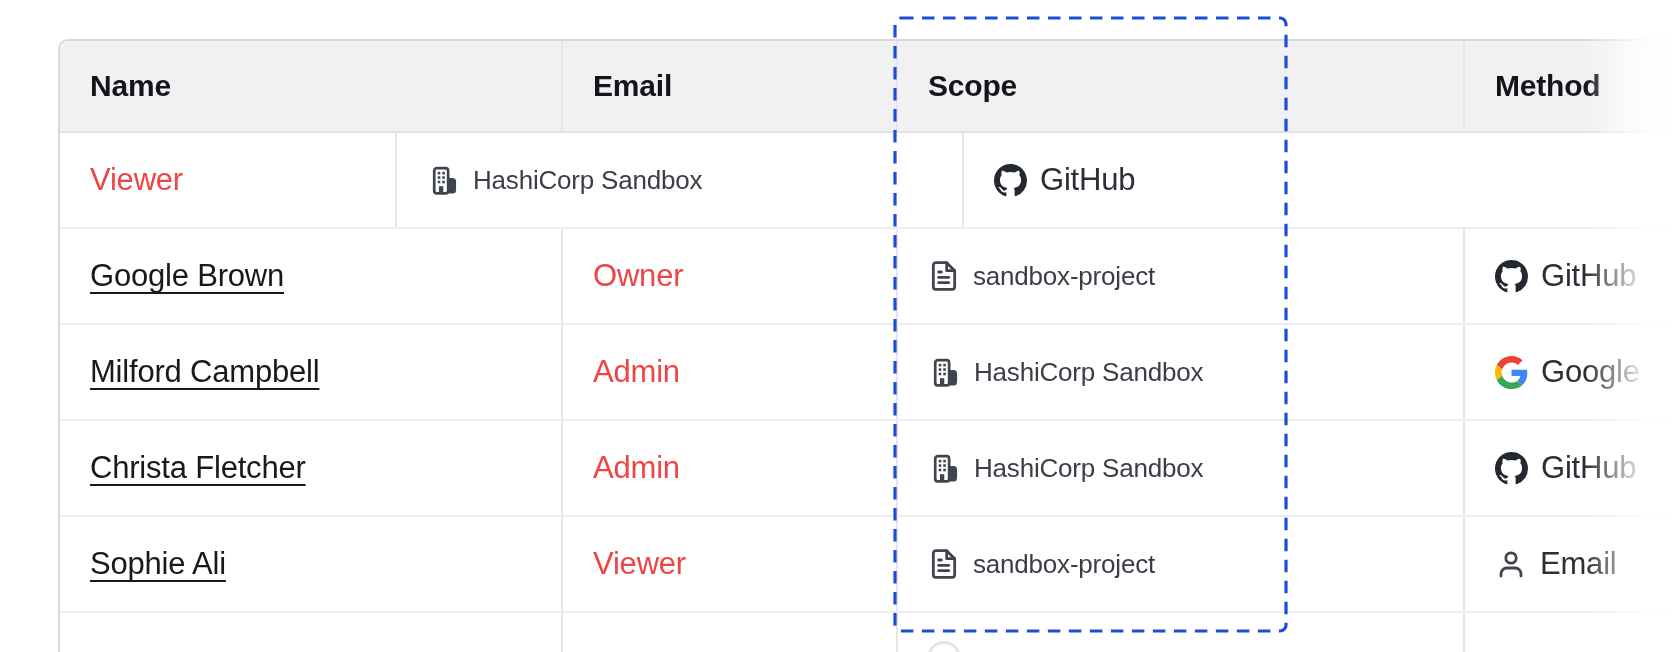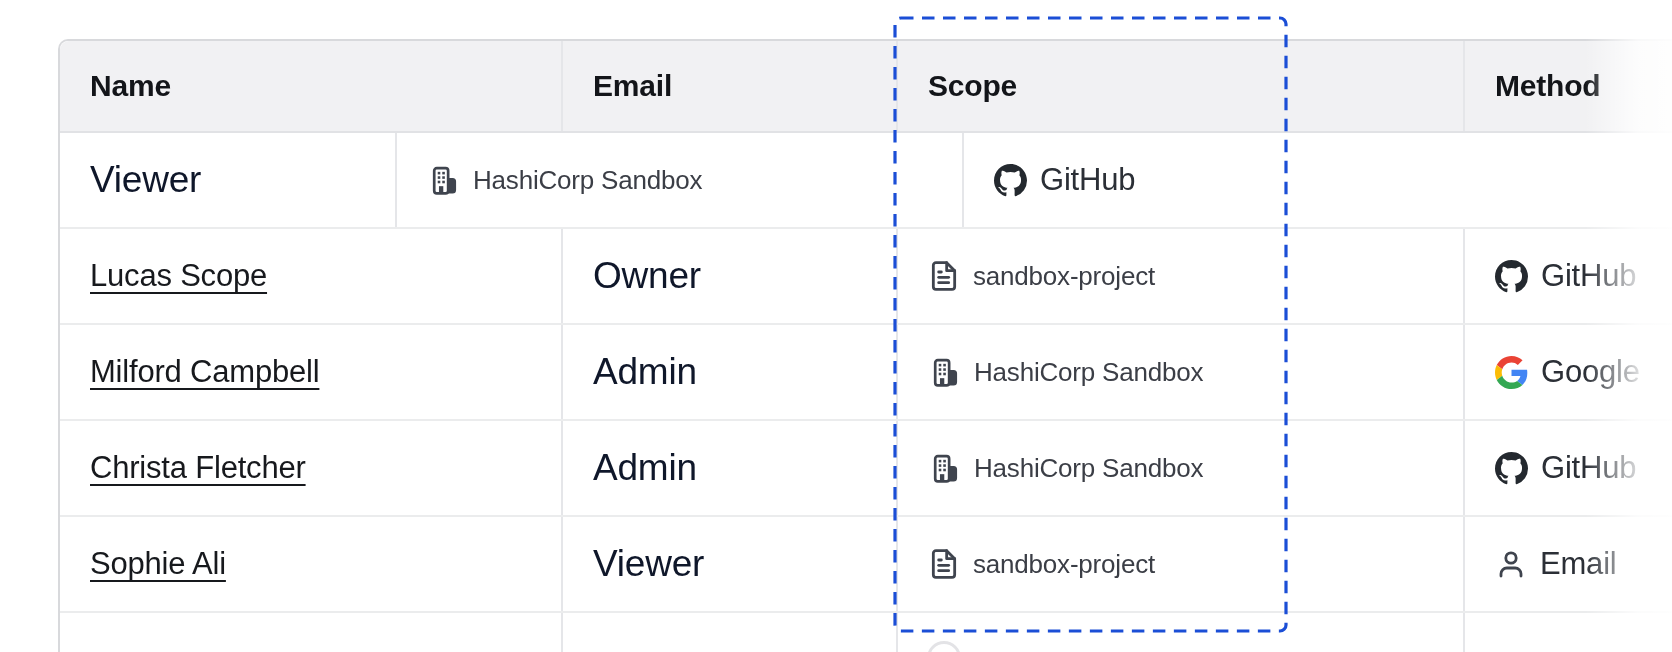--- a/index.html
+++ b/index.html
@@ -31,21 +31,21 @@
   .col-name   { width:501px; }
   .col-role   { width:335px; }
   .col-scope  { width:567px; }
   .col-method { width:345px; }
   .row.header .cell { font-size:30px; font-weight:bold; color:#131519; letter-spacing:-0.2px; }
   .name-link {
     font-size:31px; color:#17191d; text-decoration:underline;
     text-decoration-thickness:2px; text-underline-offset:6px;
     letter-spacing:-0.2px; cursor:pointer;
   }
-  .role-text  { font-size:37px; color:#0f172a; letter-spacing:-0.2px; }
+  .role-text  { font-size:31px; color:#ef4444; letter-spacing:-0.2px; }
   .cell-icon  { flex:none; display:flex; align-items:center; margin-right:13px; }
   .scope-text { font-size:26px; color:#3b3e46; letter-spacing:-0.2px; }
   .method-text{ font-size:31px; color:#2b2f36; letter-spacing:-0.2px; }
   
   .ghost-icon {
     position:absolute; left:919px; top:641px; width:28px; height:28px;
     border:3px solid #e3e3e6; border-radius:50%; background:#fff;
   }
   
   #scope-highlight { position:absolute; left:885px; top:16px; z-index:5; pointer-events:none; }
@@ -96,21 +96,21 @@
               <svg width="33" height="33" viewBox="0 0 16 16" fill="#24292f">
                 <path fill-rule="evenodd" d="M8 0C3.58 0 0 3.58 0 8c0 3.54 2.29 6.53 5.47 7.59.4.07.55-.17.55-.38 0-.19-.01-.82-.01-1.49-2.01.37-2.53-.49-2.69-.94-.09-.23-.48-.94-.82-1.13-.28-.15-.68-.52-.01-.53.63-.01 1.08.58 1.23.82.72 1.21 1.87.87 2.33.66.07-.52.28-.87.51-1.07-1.78-.2-3.64-.89-3.64-3.95 0-.87.31-1.59.82-2.15-.08-.2-.36-1.02.08-2.12 0 0 .67-.21 2.2.82.64-.18 1.32-.27 2-.27s1.36.09 2 .27c1.53-1.04 2.2-.82 2.2-.82.44 1.1.16 1.92.08 2.12.51.56.82 1.27.82 2.15 0 3.07-1.87 3.75-3.65 3.95.29.25.54.73.54 1.48 0 1.07-.01 1.93-.01 2.2 0 .21.15.46.55.38A8.01 8.01 0 0 0 16 8c0-4.42-3.58-8-8-8Z"></path>
               </svg>
             </span>
       <span class="method-text">GitHub</span>
     </div>
   </div>
 
   <div class="row data">
     <div class="cell col-name">
-      <span class="name-link">Lucas Scope</span>
+      <span class="name-link">Google Brown</span>
     </div>
     <div class="cell col-role">
       <span class="role-text">Owner</span>
     </div>
     <div class="cell col-scope">
       <span class="cell-icon scope-icon">
               <svg width="32" height="32" viewBox="0 0 24 24" fill="none" stroke="#3f444e" stroke-width="2.1" stroke-linecap="round" stroke-linejoin="round">
                 <path d="M14 2H6a2 2 0 0 0-2 2v16a2 2 0 0 0 2 2h12a2 2 0 0 0 2-2V8z"></path>
                 <polyline points="14 2 14 8 20 8"></polyline>
                 <line x1="15.5" y1="13" x2="8" y2="13"></line>

